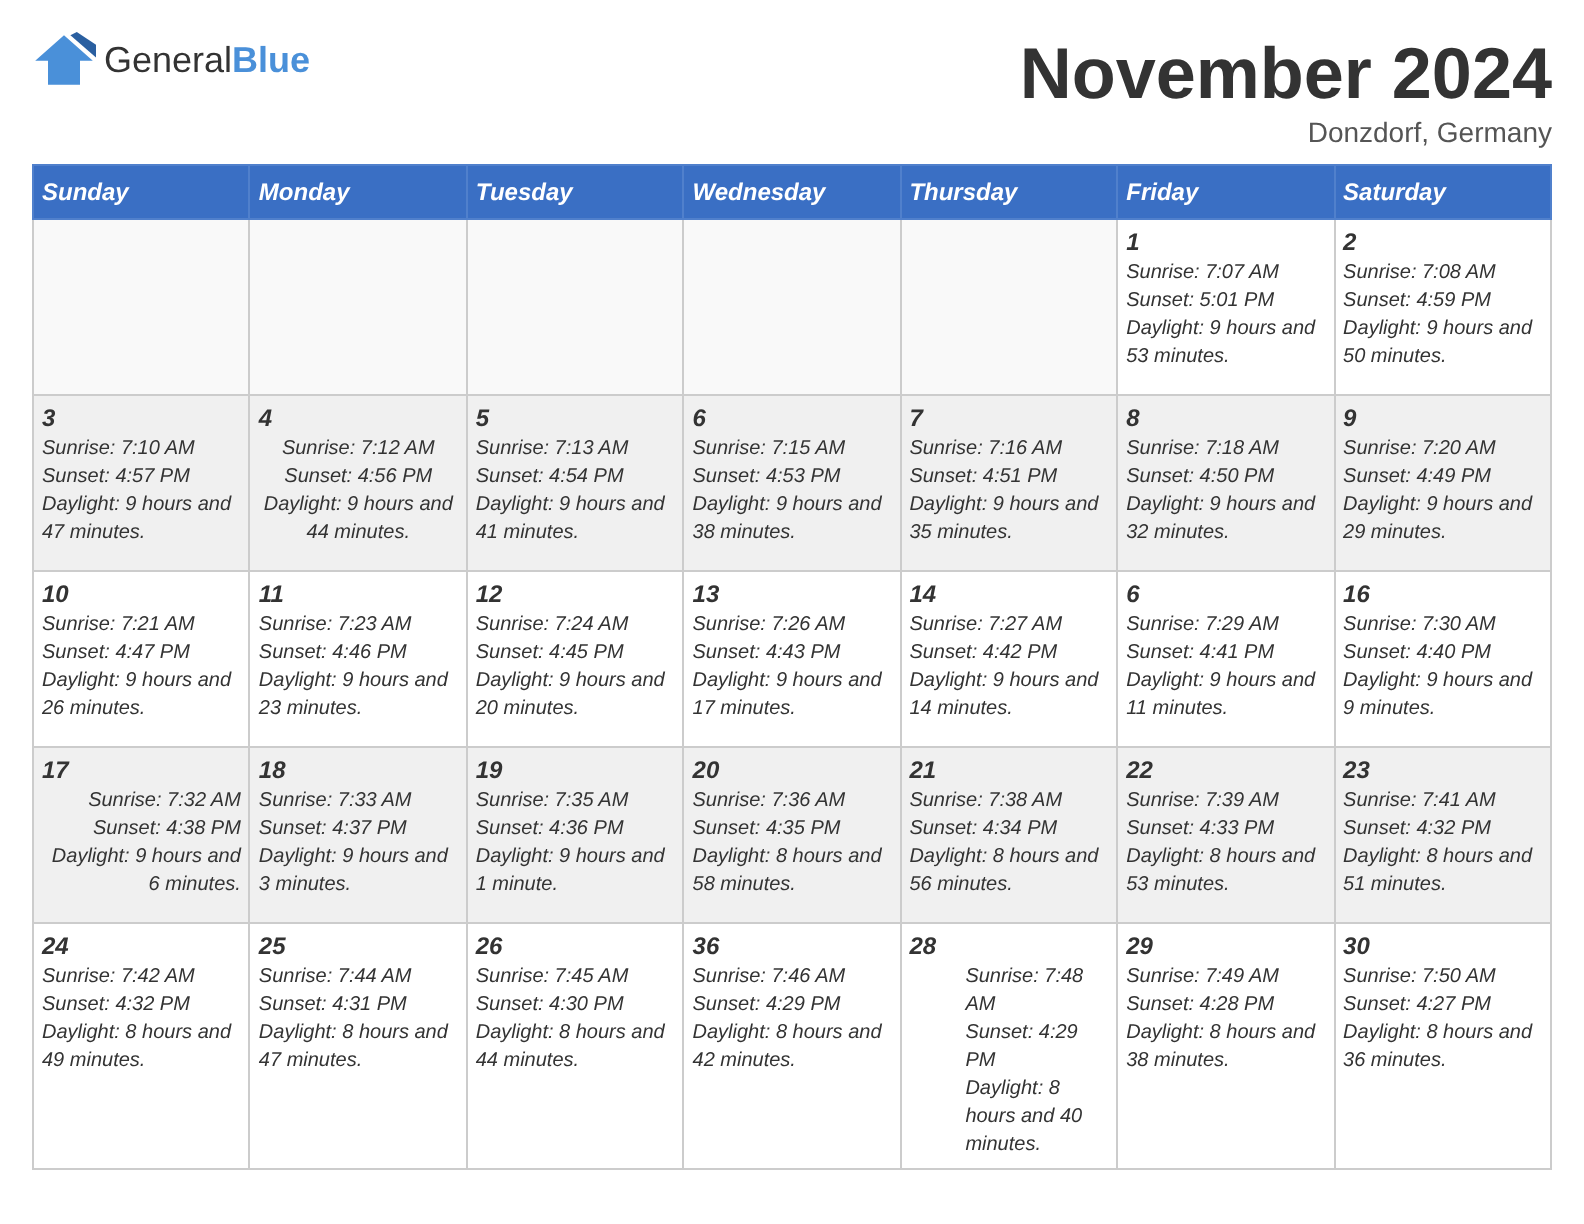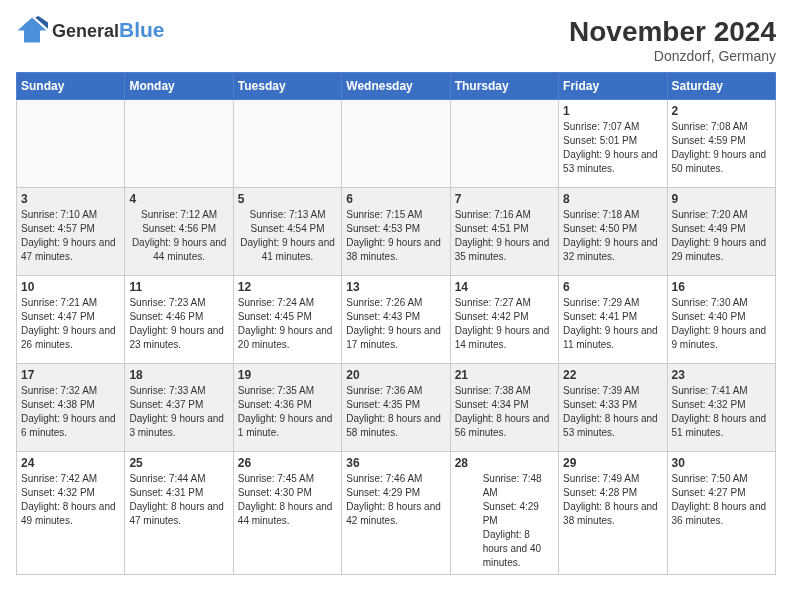--- a/index.html
+++ b/index.html
@@ -22,32 +22,33 @@
       gap: 4px;
     }
     .logo-icon {
       width: 32px;
       height: 28px;
     }
     .title-area {
       text-align: right;
     }
     .month-title {
-      font-size: 28px;
+      font-size: 36px;
       font-weight: bold;
       color: #333;
     }
     .location {
       font-size: 14px;
       color: #555;
     }
     table {
       width: 100%;
       border-collapse: collapse;
       table-layout: fixed;
+      font-style: italic;
     }
     th {
       background-color: #3a6fc4;
       color: #fff;
       font-size: 12px;
       font-weight: bold;
       padding: 6px 4px;
       text-align: left;
       border: 1px solid #5080cc;
     }
@@ -82,21 +83,21 @@
 
 <div class="header-area">
   <div class="logo">
     <svg class="logo-icon" viewBox="0 0 40 35" xmlns="http://www.w3.org/2000/svg">
       <rect x="0" y="0" width="40" height="35" fill="white"></rect>
       <polygon points="20,2 38,18 30,18 30,33 10,33 10,18 2,18" fill="#4a90d9"></polygon>
       <polygon points="24,2 40,16 40,8 28,0" fill="#2a5fa0"></polygon>
     </svg>
     <div>
       <div>
-        <span style="font-size:18px;font-weight:bold;color:#333;">General</span><span style="font-size:21px;font-weight:bold;color:#4a90d9;">Blue</span>
+        <span style="font-size:18px;font-weight:normal;color:#333;">General</span><span style="font-size:18px;font-weight:bold;color:#4a90d9;">Blue</span>
       </div>
     </div>
   </div>
   <div class="title-area">
     <div class="month-title">November 2024</div>
     <div class="location">Donzdorf, Germany</div>
   </div>
 </div>
 
 <table>
@@ -139,21 +140,21 @@
 Daylight: 9 hours and 47 minutes.</div>
         </td>
         <td class="shaded">
           <span class="day-number">4</span>
           <div class="day-info" style="white-space: pre-line; text-align: center;">Sunrise: 7:12 AM
 Sunset: 4:56 PM
 Daylight: 9 hours and 44 minutes.</div>
         </td>
         <td class="shaded">
           <span class="day-number">5</span>
-          <div class="day-info" style="white-space: pre-line; text-align: center;">Sunrise: 7:13 AM
+          <div class="day-info" style="white-space: pre-line;">Sunrise: 7:13 AM
 Sunset: 4:54 PM
 Daylight: 9 hours and 41 minutes.</div>
         </td>
         <td class="shaded">
           <span class="day-number">6</span>
           <div class="day-info" style="white-space: pre-line;">Sunrise: 7:15 AM
 Sunset: 4:53 PM
 Daylight: 9 hours and 38 minutes.</div>
         </td>
         <td class="shaded">
@@ -215,21 +216,21 @@
         <td>
           <span class="day-number">16</span>
           <div class="day-info" style="white-space: pre-line;">Sunrise: 7:30 AM
 Sunset: 4:40 PM
 Daylight: 9 hours and 9 minutes.</div>
         </td>
       </tr>
       <tr>
         <td class="shaded">
           <span class="day-number">17</span>
-          <div class="day-info" style="white-space: pre-line;">Sunrise: 7:32 AM
+          <div class="day-info" style="white-space: pre-line; text-align: right;">Sunrise: 7:32 AM
 Sunset: 4:38 PM
 Daylight: 9 hours and 6 minutes.</div>
         </td>
         <td class="shaded">
           <span class="day-number">18</span>
           <div class="day-info" style="white-space: pre-line;">Sunrise: 7:33 AM
 Sunset: 4:37 PM
 Daylight: 9 hours and 3 minutes.</div>
         </td>
         <td class="shaded">

